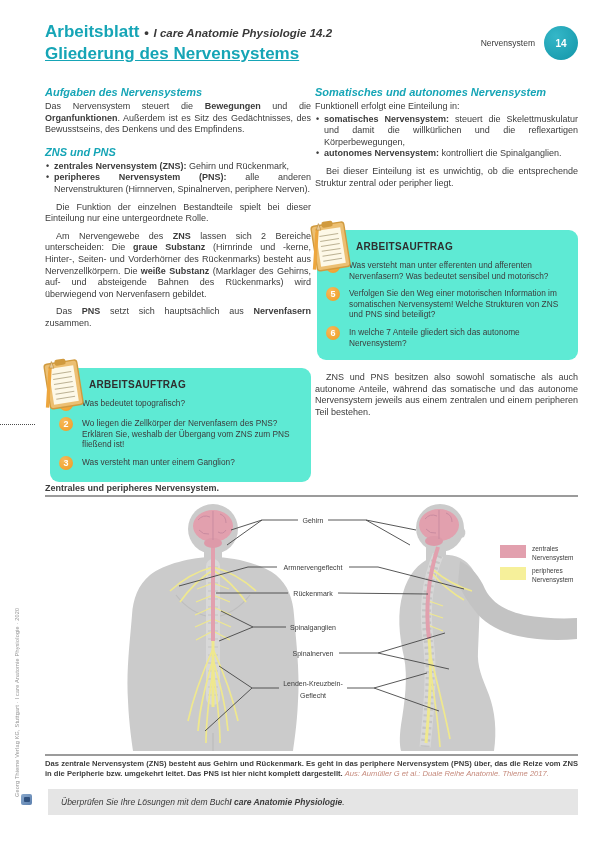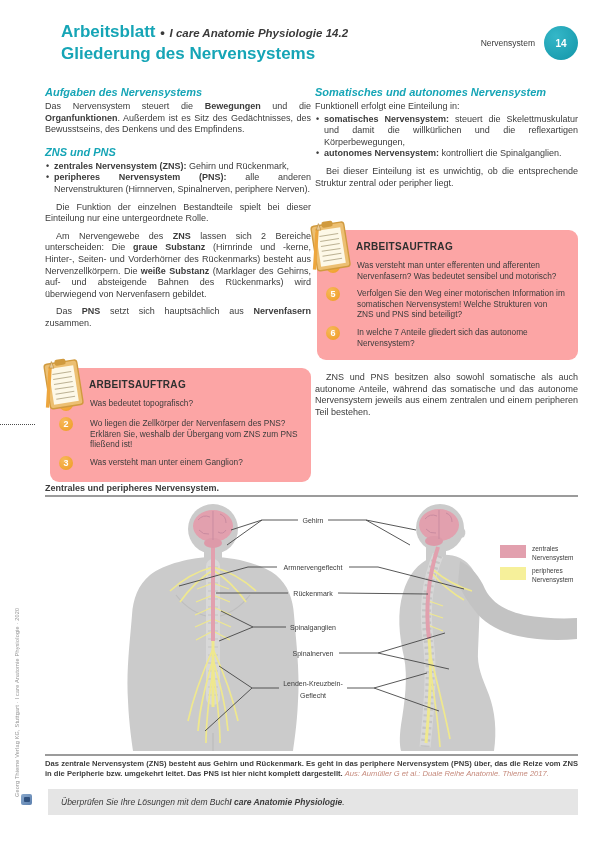--- a/index.html
+++ b/index.html
@@ -3,25 +3,25 @@
 <meta charset="utf-8">
 <style>
   html,body{margin:0;padding:0;}
   body{
     width:600px;height:854px;position:relative;background:#ffffff;
     font-family:"Liberation Sans", sans-serif;color:#3c3c3c;overflow:hidden;
   }
   .abs{position:absolute;}
 
   
-  .header{left:61px;top:22px;width:420px;}
+  .header{left:45px;top:22px;width:420px;}
   .kicker{font-size:17px;font-weight:bold;color:#16a5b6;line-height:20px;}
   .kicker .series{font-size:11.5px;color:#3a3a3a;font-style:italic;font-weight:bold;}
   .kicker .sep{color:#3a3a3a;font-size:13px;font-weight:bold;}
-  .page-title{font-size:17px;font-weight:bold;color:#16a5b6;line-height:20px;margin-top:1px;}
+  .page-title{font-size:17px;font-weight:bold;color:#16a5b6;line-height:20px;margin-top:1px;text-decoration:underline;}
   .chapter{right:22px;top:26px;display:flex;align-items:center;gap:9px;}
   .chapter-label{font-size:8.5px;color:#3a3a3a;}
   .chapter-circle{width:34px;height:34px;border-radius:50%;
     background:radial-gradient(circle at 35% 30%, #35b7c8, #1295a8);
     color:#fff;font-weight:bold;font-size:10px;display:flex;align-items:center;justify-content:center;}
 
   
   .col{width:266px;font-size:9px;line-height:11.6px;text-align:justify;}
   .col-left{left:45px;top:86px;}
   .col-right{left:315px;top:86px;width:263px;}
@@ -30,23 +30,23 @@
   p.para{margin:0 0 1px 0;}
   p.indent{text-indent:11px;margin-top:6px;}
   ul.blist{margin:0;padding:0;list-style:none;}
   ul.blist li{position:relative;padding-left:9px;margin:0;}
   ul.blist li::before{content:"\2022";position:absolute;left:1px;top:0;font-weight:bold;}
 
   
   .task-wrap{width:266px;}
   .task-wrap-left{left:45px;top:368px;}
   .task-wrap-right{left:312px;top:230px;width:266px;}
-  .task-box{position:relative;margin-left:5px;background:#fca5a5;border-radius:9px;padding:11px 12px 6px 9px;}
+  .task-box{position:relative;margin-left:5px;background:#5eead4;border-radius:9px;padding:11px 12px 6px 9px;}
   .task-title{margin:0 0 7px 30px;font-size:10px;font-weight:bold;color:#2f2f2f;letter-spacing:.3px;}
-  .task-item{display:flex;gap:17px;margin-bottom:6px;align-items:flex-start;}
+  .task-item{display:flex;gap:9px;margin-bottom:6px;align-items:flex-start;}
   .task-num{flex:none;width:14px;height:14px;border-radius:50%;
     background:radial-gradient(circle at 35% 30%, #f7b95a, #ee9b22);
     color:#fff;font-weight:bold;font-size:9px;display:flex;align-items:center;justify-content:center;}
   .task-text{font-size:8.3px;line-height:10.6px;color:#3c3c3c;text-align:left;padding-top:1px;}
   .clipboard{position:absolute;left:-12px;top:-11px;width:50px;height:54px;}
 
   
   .fig-title{left:45px;top:483px;font-size:9px;font-weight:bold;color:#3c3c3c;}
   .fig-rule-top{left:45px;top:495px;width:533px;height:0;border-top:2px solid #9b9b9b;}
   .fig-rule-bot{left:45px;top:754px;width:533px;height:0;border-top:2px solid #9b9b9b;}

